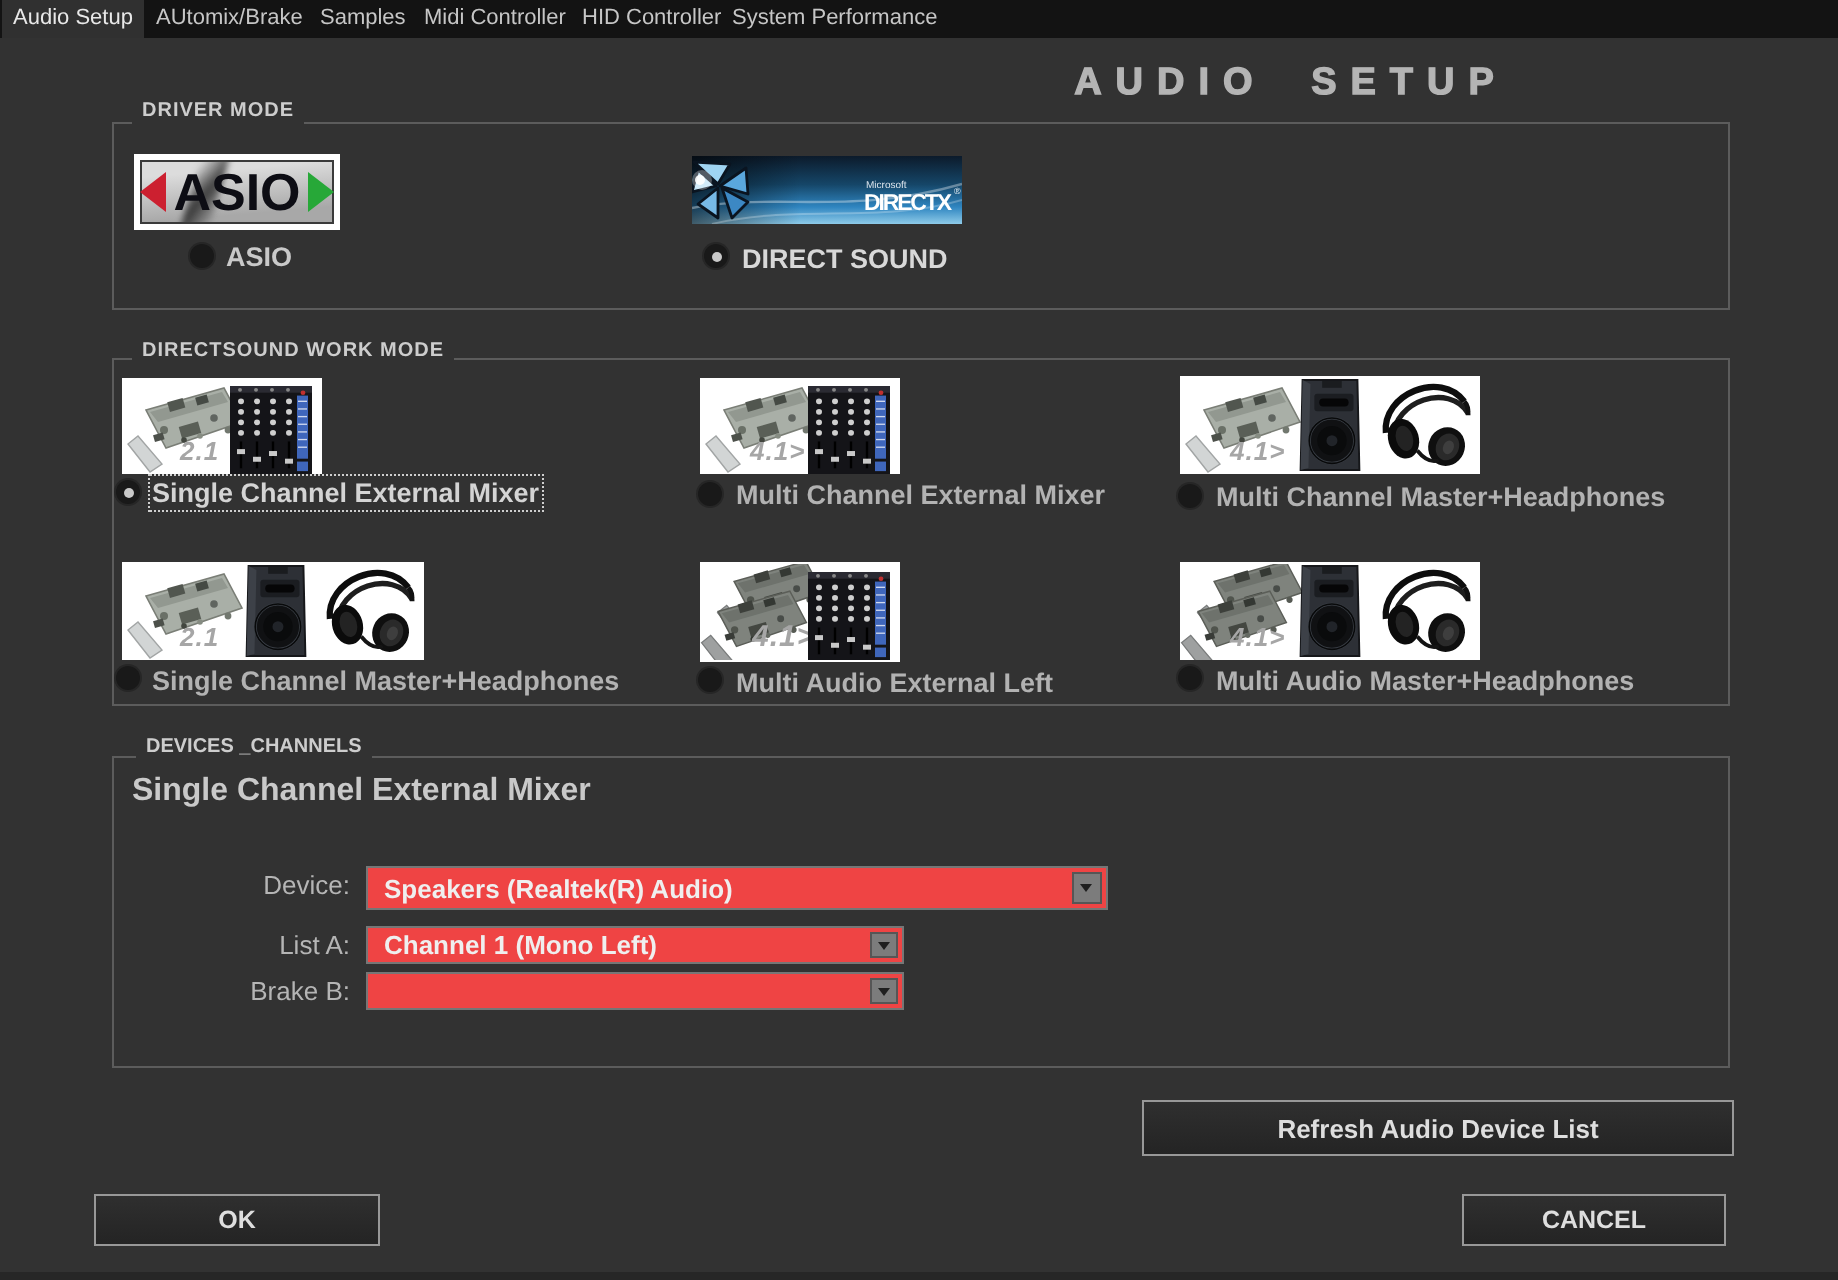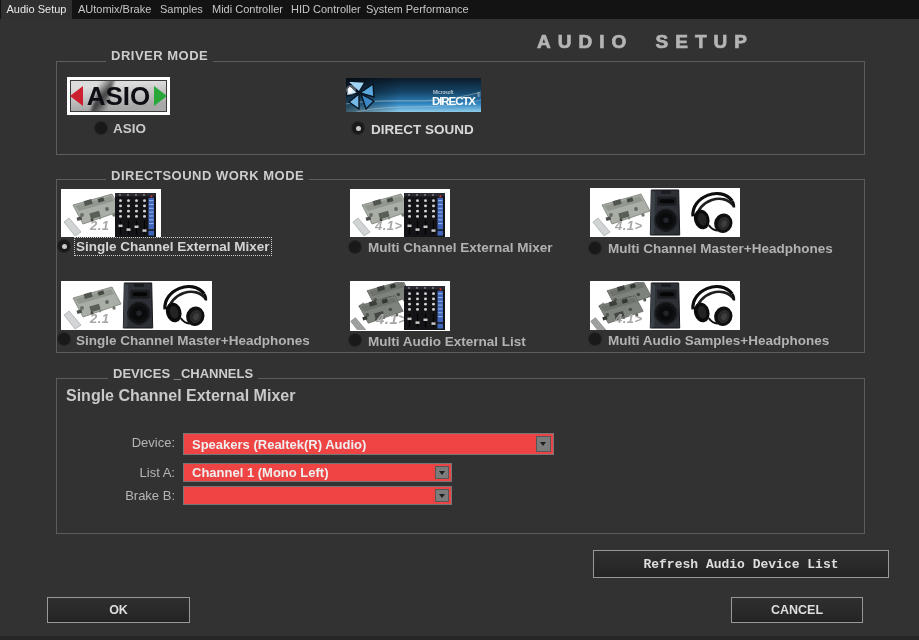--- a/index.html
+++ b/index.html
@@ -5,22 +5,22 @@
   html,body{margin:0;padding:0;}
   body{width:919px;height:640px;overflow:hidden;background:#323232;
        font-family:"Liberation Sans", sans-serif;}
   .abs{position:absolute;}
   #tabbar{position:absolute;left:0;top:0;width:919px;height:19px;background:#131313;}
   .tab{position:absolute;top:0;height:19px;line-height:19px;font-size:11px;color:#c6c6c6;}
   .tab.active{background:#303030;color:#e8e8e8;}
   #title{position:absolute;left:0;top:31px;width:1291px;text-align:center;
          font-size:19px;font-weight:bold;letter-spacing:7px;word-spacing:10px;color:#b4b4b4;-webkit-text-stroke:0.7px #b4b4b4;}
   .fs{position:absolute;border:1px solid #5c5c5c;}
-  .leg{position:absolute;background:#323232;padding:0 5px;font-size:13px;font-weight:bold;
-       color:#cdcdcd;letter-spacing:0.5px;line-height:13px;margin-left:40px;}
+  .leg{position:absolute;background:#323232;padding:0 5px;font-size:10px;font-weight:bold;
+       color:#cdcdcd;letter-spacing:0.5px;line-height:13px;}
   .radio{position:absolute;width:12px;height:12px;border-radius:50%;background:#191919;
          box-shadow:0 0 0 1px #262626;}
   .radio.sel::after{content:'';position:absolute;left:3.5px;top:3.5px;width:5px;height:5px;
          border-radius:50%;background:#c9c9c9;}
   .rlabel{position:absolute;font-size:13.5px;font-weight:bold;color:#b2b2b2;white-space:nowrap;}
   .rlabel.sel{color:#d4d4d4;outline:1px dotted #cfcfcf;outline-offset:1px;}
   .thumb{position:absolute;background:#ffffff;overflow:hidden;}
   .ctext{position:absolute;font-size:13px;font-weight:bold;font-style:italic;color:#a6a6a6;
          letter-spacing:0.5px;}
   .dd{position:absolute;background:#ef4444;border:1px solid #767676;}
@@ -270,39 +270,39 @@
 <div class="radio sel" style="left:58px;top:240px;"></div>
 <div class="rlabel sel" style="left:76px;top:239px;">Single Channel External Mixer</div>
 <div class="radio" style="left:349px;top:241px;"></div>
 <div class="rlabel" style="left:368px;top:240px;">Multi Channel External Mixer</div>
 <div class="radio" style="left:589px;top:242px;"></div>
 <div class="rlabel" style="left:608px;top:241px;">Multi Channel Master+Headphones</div>
 
 <div class="radio" style="left:58px;top:333px;"></div>
 <div class="rlabel" style="left:76px;top:333px;">Single Channel Master+Headphones</div>
 <div class="radio" style="left:349px;top:334px;"></div>
-<div class="rlabel" style="left:368px;top:334px;">Multi Audio External List</div>
+<div class="rlabel" style="left:368px;top:334px;">Multi Audio External Left</div>
 <div class="radio" style="left:589px;top:333px;"></div>
-<div class="rlabel" style="left:608px;top:333px;">Multi Audio Samples+Headphones</div>
+<div class="rlabel" style="left:608px;top:333px;">Multi Audio Master+Headphones</div>
 
 <div class="fs" style="left:56px;top:378px;width:807px;height:154px;"></div>
 <div class="leg" style="left:68px;top:367px;letter-spacing:0;">DEVICES _CHANNELS</div>
 <div class="abs" style="left:66px;top:387px;font-size:16px;font-weight:bold;color:#c9c9c9;">Single Channel External Mixer</div>
 
 <div class="flabel" style="left:75px;top:435px;width:100px;font-weight:normal;">Device:</div>
 <div class="dd" style="left:183px;top:433px;width:369px;height:20px;">
   <div class="txt">Speakers (Realtek(R) Audio)</div>
     <div class="btn"></div>
 </div>
 <div class="flabel" style="left:75px;top:465px;width:100px;">List A:</div>
 <div class="dd" style="left:183px;top:463px;width:267px;height:17px;">
   <div class="txt">Channel 1 (Mono Left)</div>
     <div class="btn" style="width:14px;"></div>
 </div>
 <div class="flabel" style="left:75px;top:488px;width:100px;">Brake B:</div>
 <div class="dd" style="left:183px;top:486px;width:267px;height:17px;">
     <div class="btn" style="width:14px;"></div>
 </div>
 
-<div class="button" style="left:593px;top:550px;width:294px;height:26px;font-family:Liberation Mono, monospace;">Refresh Audio Device List</div>
+<div class="button" style="left:571px;top:550px;width:294px;height:26px;">Refresh Audio Device List</div>
 <div class="button" style="left:47px;top:597px;width:141px;height:24px;font-size:12.5px;">OK</div>
 <div class="button" style="left:731px;top:597px;width:130px;height:24px;font-size:12.5px;">CANCEL</div>
 <div class="abs" style="left:0;top:636px;width:919px;height:4px;background:#262626;"></div>
 
 </body></html>

